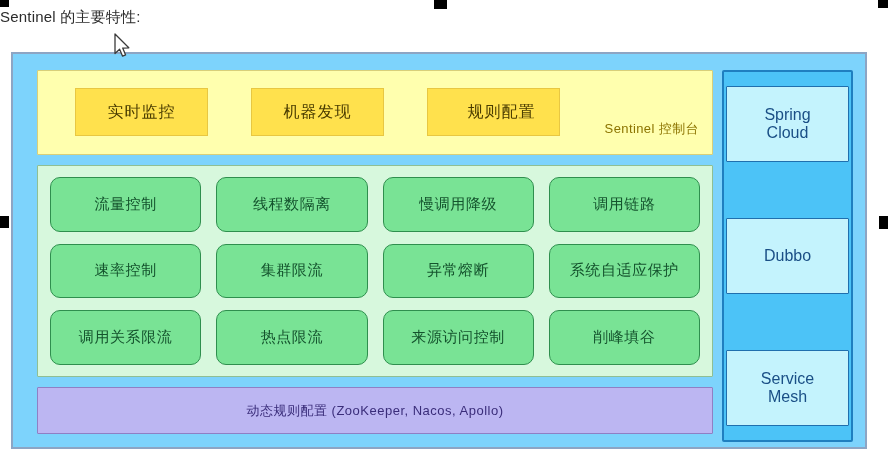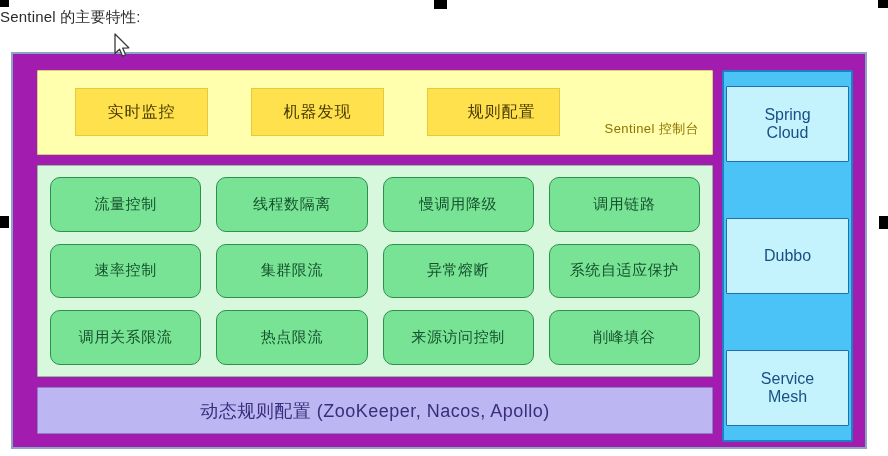--- a/index.html
+++ b/index.html
@@ -41,21 +41,21 @@
 
   
   #diagram-frame {
     position: absolute;
     left: 11px;
     top: 52px;
     width: 856px;
     height: 397px;
     box-sizing: border-box;
     border: 2px solid #8da5c4;
-    background: #a21caf;
+    background: #7dd3fc;
   }
 
   
   #left-stack {
     position: absolute;
     left: 24px;
     top: 16px;
     width: 676px;
     height: 364px;
   }
@@ -141,21 +141,21 @@
     top: 317px;
     width: 676px;
     height: 47px;
     box-sizing: border-box;
     background: #bcb6f2;
     border: 1.5px solid #8f7fc4;
     border-radius: 1px;
     display: flex;
     align-items: center;
     justify-content: center;
-    font-size: 18px;
+    font-size: 13px;
     color: #3a2d7a;
     letter-spacing: 0.5px;
   }
 
   
   #adapter-column {
     position: absolute;
     left: 709px;
     top: 16px;
     width: 131px;

